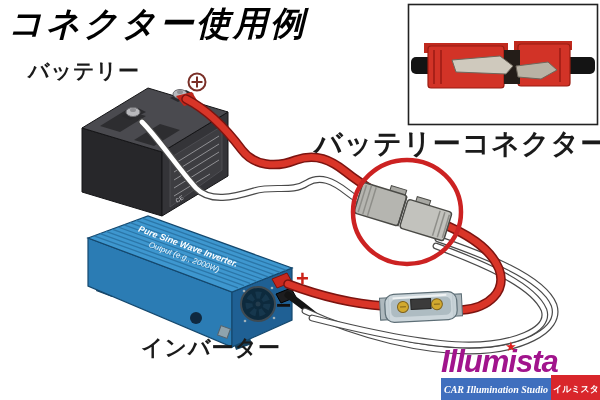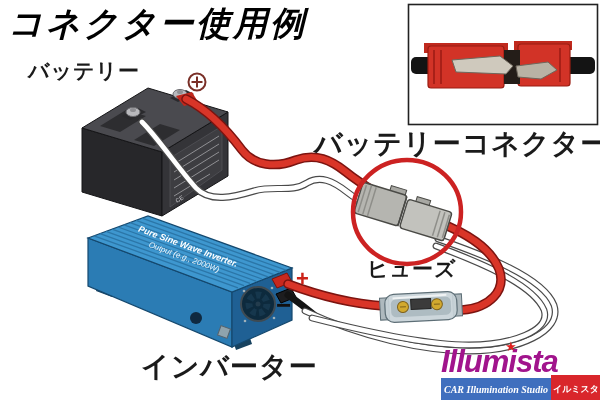--- a/index.html
+++ b/index.html
@@ -4,21 +4,21 @@
 <style>
   html,body{margin:0;padding:0;background:#fff;}
   #stage{position:relative;width:600px;height:400px;background:#fff;overflow:hidden;
          font-family:"Liberation Sans","DejaVu Sans",sans-serif;}
   #stage svg{position:absolute;left:0;top:0;}
   .lbl{position:absolute;font-weight:bold;color:#1a1a1a;white-space:nowrap;line-height:1;}
   .title{left:8px;top:6px;font-size:34px;font-style:italic;font-weight:900;letter-spacing:3px;color:#000000;}
   .lbl-battery{left:28px;top:60px;font-size:21px;letter-spacing:1px;text-align:center;}
   .lbl-connector{left:314px;top:130px;font-size:28px;letter-spacing:1px;}
   .lbl-fuse{left:367px;top:258px;font-size:21px;letter-spacing:1px;}
-  .lbl-inverter{left:141px;top:337px;font-size:28px;letter-spacing:1px;margin-top:16px;}
+  .lbl-inverter{left:141px;top:337px;font-size:22px;letter-spacing:1px;}
   .mark-plus{left:296px;top:268px;font-size:22px;color:#cc2218;}
   .mark-minus{left:276px;top:292px;font-size:26px;color:#111;}
   .logo{position:absolute;left:441px;top:347px;width:178px;}
   .brand{position:relative;font-style:italic;font-weight:bold;font-size:31px;
          color:#a1148c;letter-spacing:-1px;line-height:0.95;}
   .logo-star{position:absolute;left:64px;top:-6px;color:#e01f1f;font-size:13px;font-style:normal;}
   .logo-bar{margin-top:2px;height:22px;background:#3f6fbe;display:flex;align-items:center;
             padding:0 3px;gap:3px;width:fit-content;}
   .logo-tagline{font-family:"Liberation Serif","DejaVu Serif",serif;font-style:italic;
                 font-weight:bold;font-size:10px;color:#fff;}
@@ -170,21 +170,20 @@
     <line x1="-21" y1="-1" x2="-15" y2="-1" stroke="#7e611b"></line>
     <circle cx="16" cy="-2" r="5.5" fill="#d2a92e" stroke="#7e611b"></circle>
     <line x1="13" y1="-2" x2="19" y2="-2" stroke="#7e611b"></line>
     <line x1="-28" y1="-10" x2="26" y2="-11" stroke="rgba(255,255,255,0.7)" stroke-width="2"></line>
   </g>
 </svg>
 
 <div class="lbl title">コネクター使用例</div>
 <div class="lbl lbl-battery">バッテリー</div>
 <div class="lbl lbl-connector">バッテリーコネクター</div>
-<div class="lbl lbl-fuse">ヒューズ</div>
 <div class="lbl lbl-inverter">インバーター</div>
 <div class="lbl mark-plus">+</div>
 <div class="lbl mark-minus">−</div>
 
 <div class="logo">
   <div class="brand">
     <span>Illumista</span>
     <span class="logo-star">★</span>
   </div>
   <div class="logo-bar">

